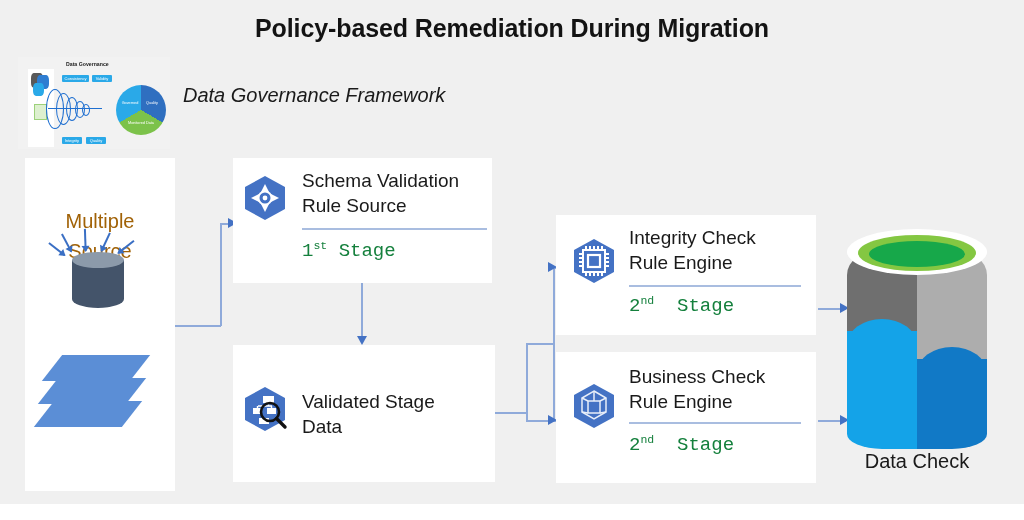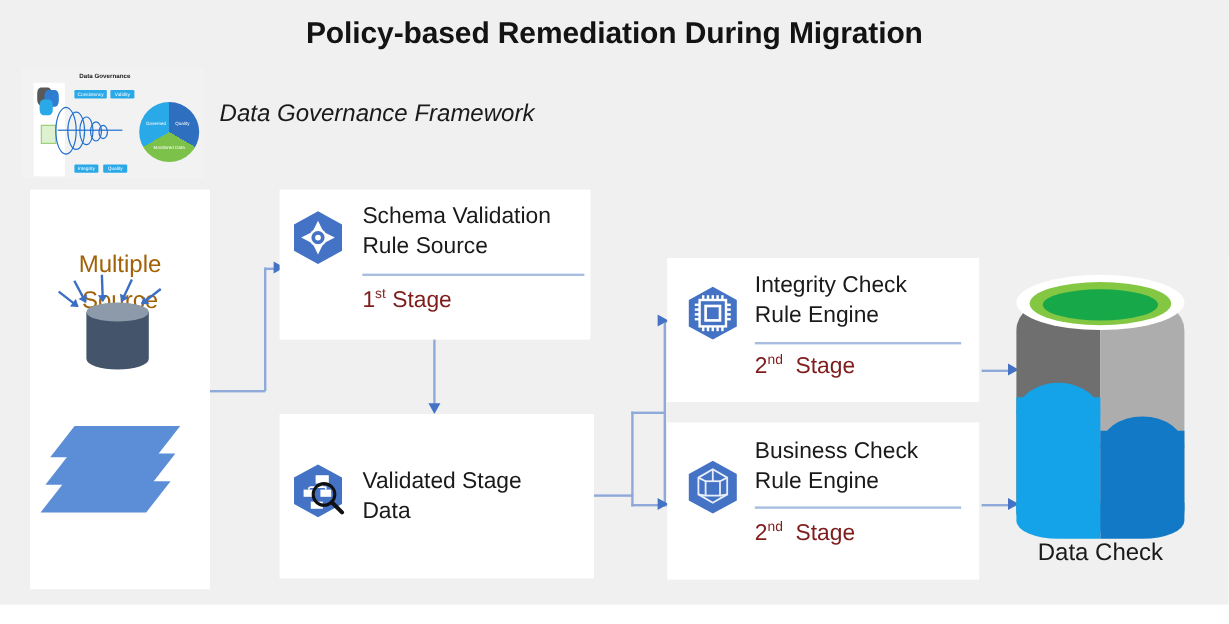--- a/index.html
+++ b/index.html
@@ -158,22 +158,23 @@
     white-space: pre-line;
   }
   .card-divider {
     position: absolute;
     height: 1.5px;
     background: #a9bde0;
   }
   .card-stage {
     position: absolute;
     font-size: 19px;
-    color: #7f1d1d;
+    color: #15803d;
     white-space: nowrap;
+    font-family: Liberation Mono, monospace;
   }
   .card-stage sup {
     font-size: 11.5px;
     vertical-align: super;
     line-height: 0;
   }
 
   
   #source-panel {
     position: absolute;

